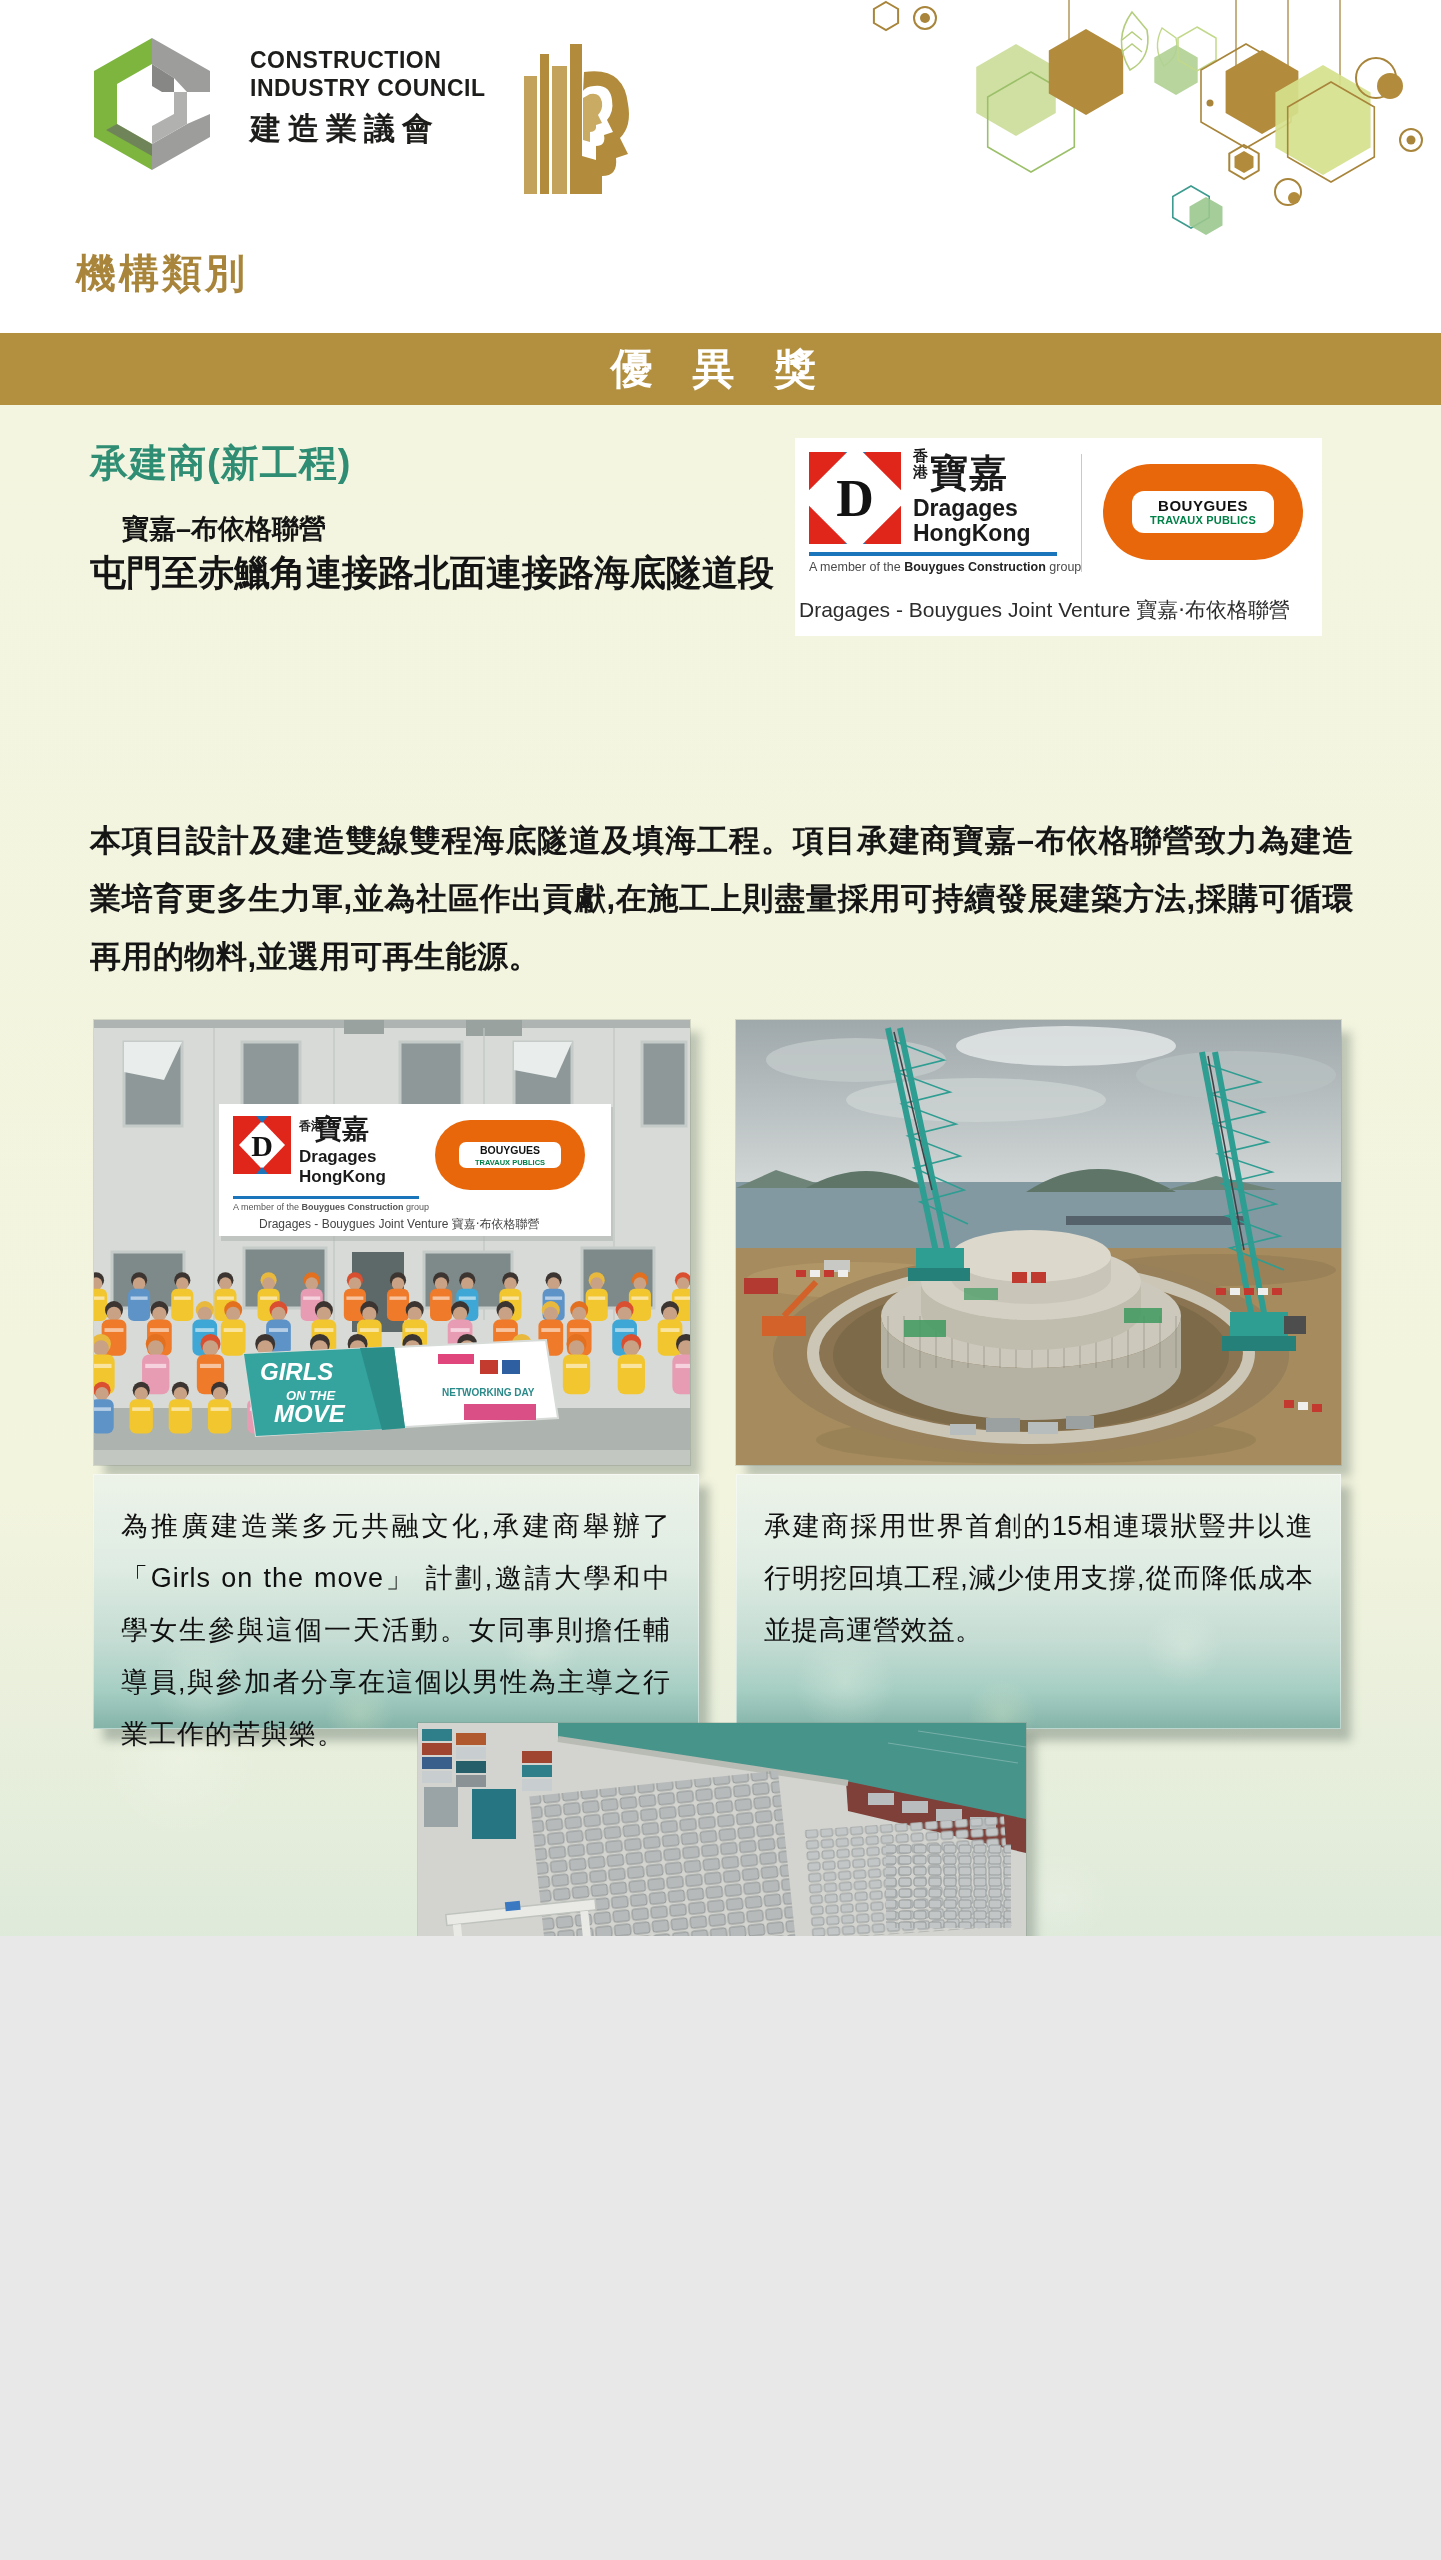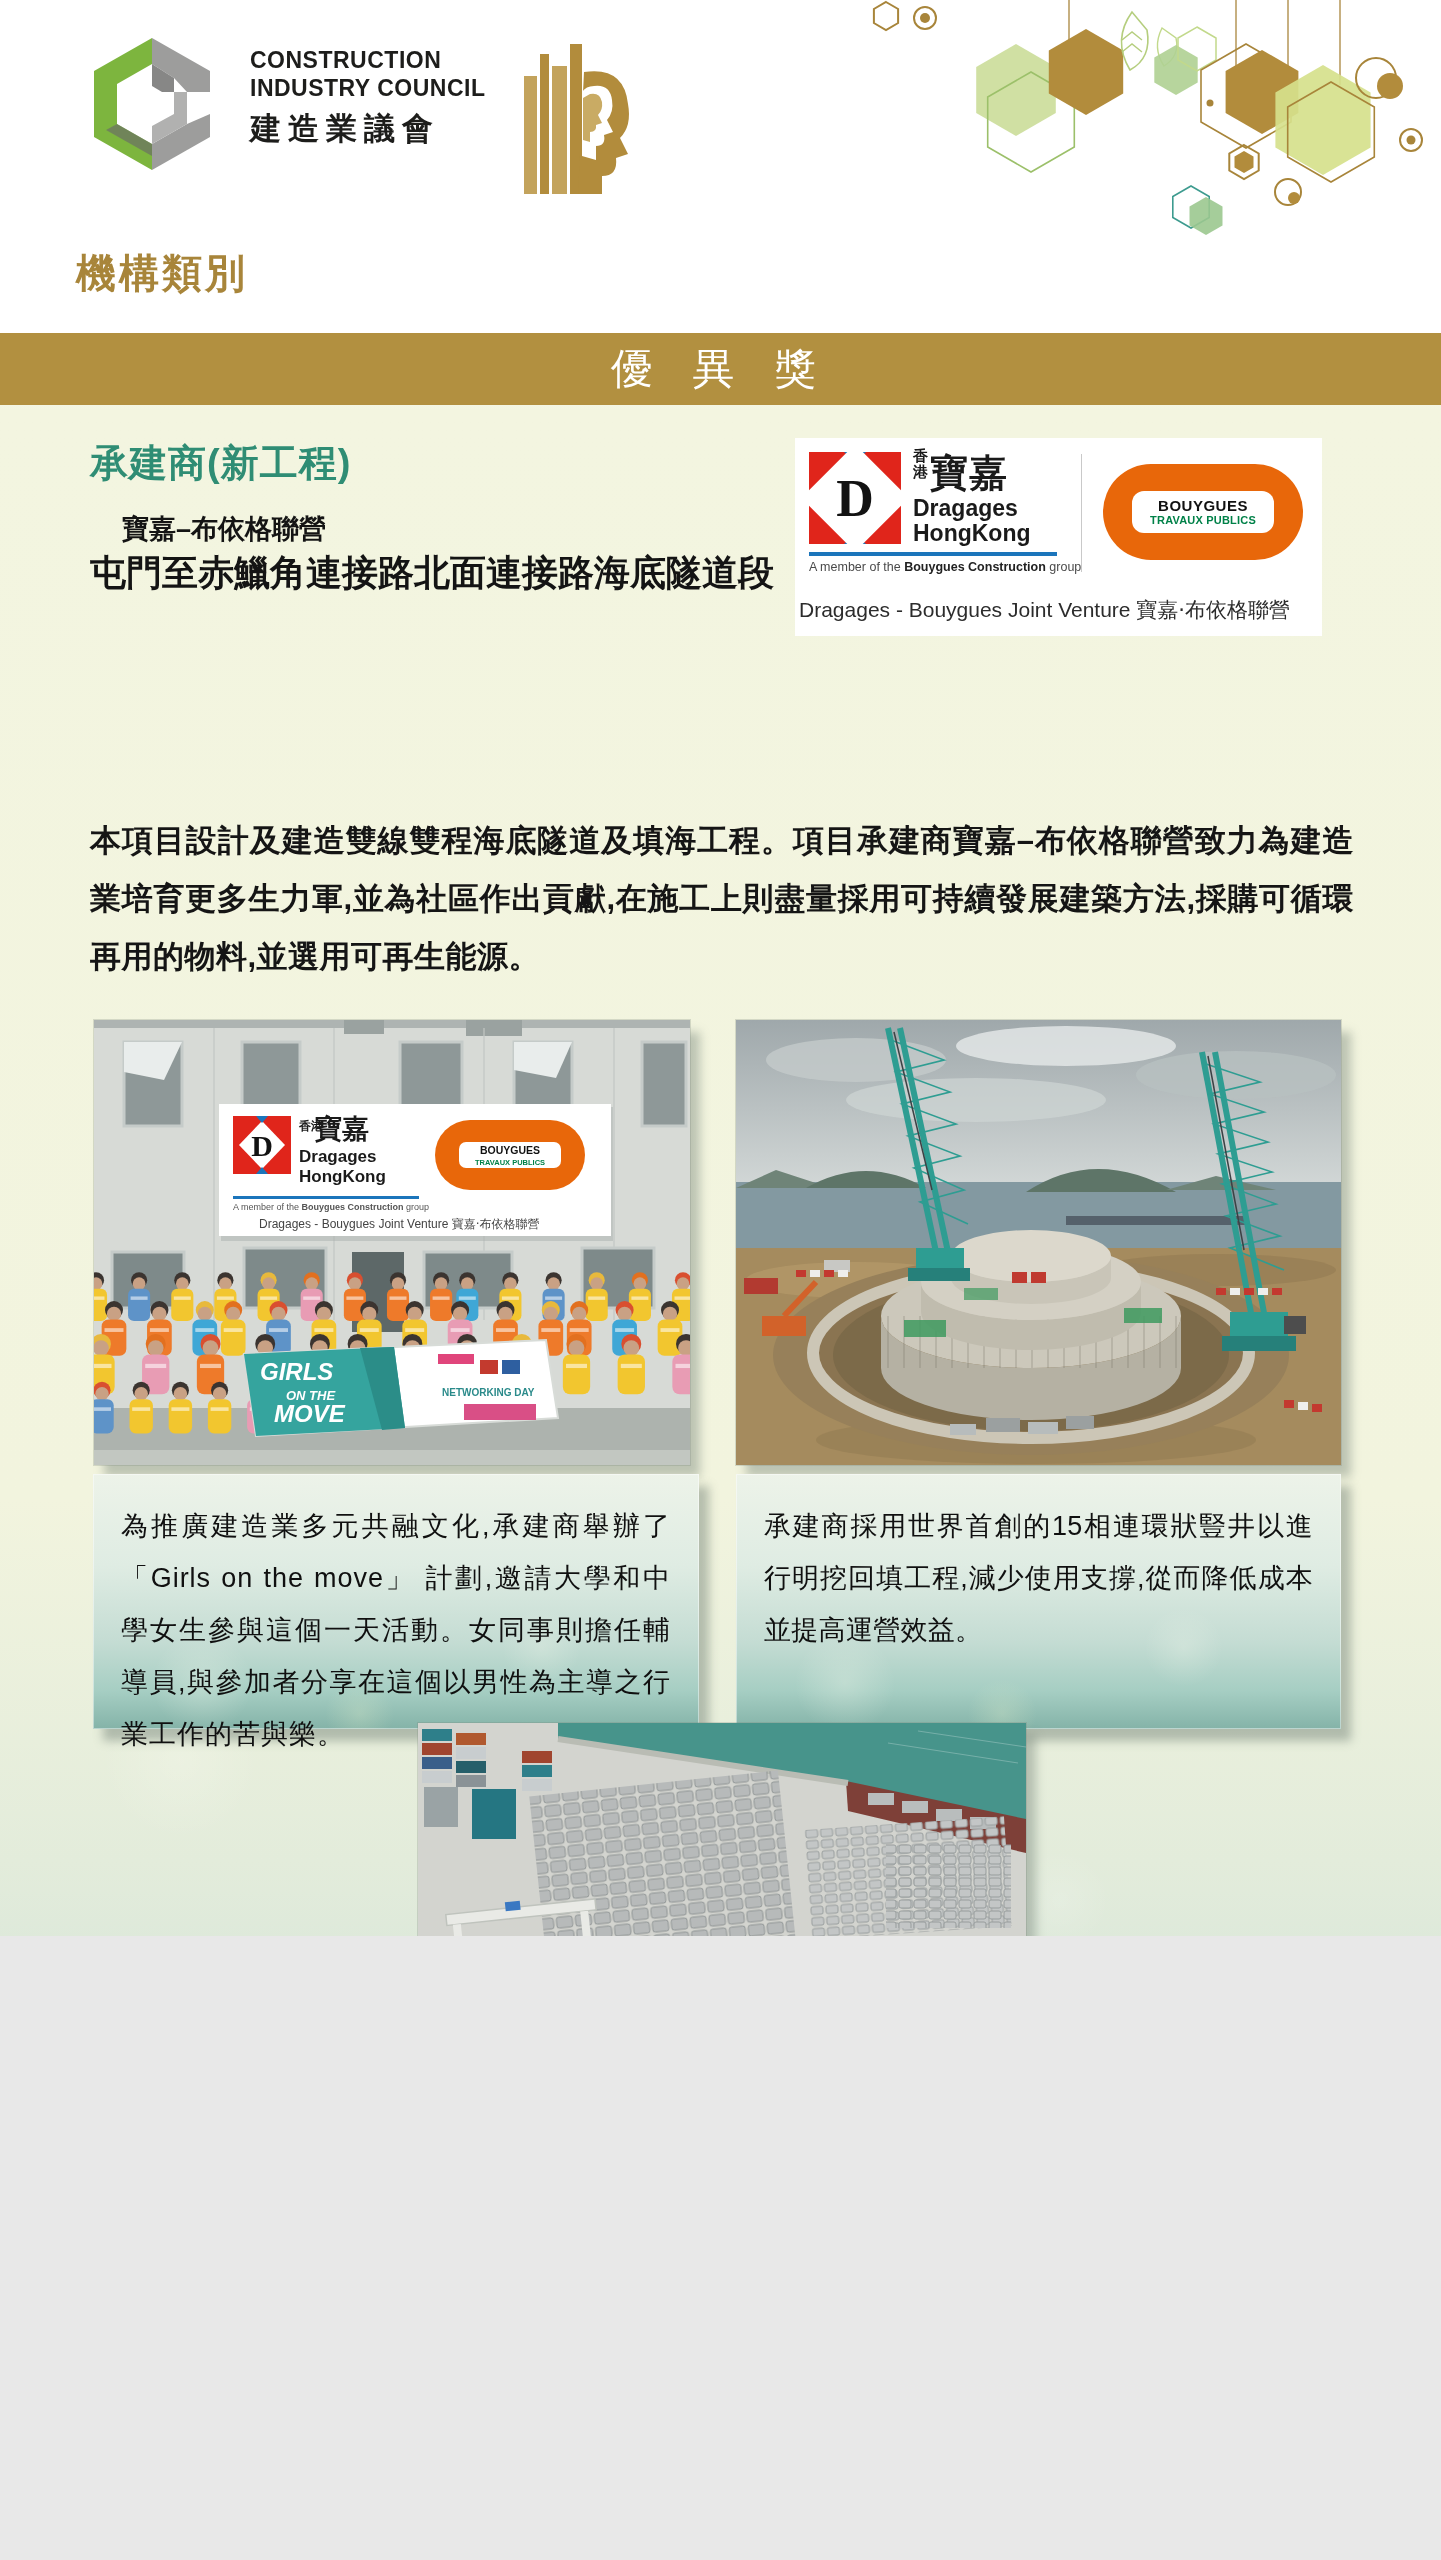--- a/index.html
+++ b/index.html
@@ -18,21 +18,21 @@
   
   .cic-text{left:250px;top:46px;color:#1d1d1b;}
   .cic-text .en{font-size:23px;font-weight:800;letter-spacing:.5px;line-height:28px;}
   .cic-text .cn{font-size:31px;font-weight:700;letter-spacing:7px;margin-top:6px;}
   .award-text{left:648px;top:88px;color:#a58a3f;}
   .award-text .en{font-variant:small-caps;font-size:31px;line-height:36px;letter-spacing:1px;}
   .award-text .cn{font-size:23px;letter-spacing:2px;margin-top:4px;}
   
   .category-title{left:76px;top:246px;font-size:40px;font-weight:800;color:#a8853a;letter-spacing:3px;}
   .gold-banner{left:0;top:333px;width:1441px;height:72px;background:#b29040;}
-  .gold-banner span{display:block;text-align:center;line-height:72px;color:#ffffff;font-size:42px;font-weight:400;letter-spacing:14px;}
+  .gold-banner span{display:block;text-align:center;line-height:72px;color:#ffffff;font-size:42px;font-weight:700;letter-spacing:14px;}
   .award-heading{left:90px;top:438px;font-size:38px;font-weight:800;color:#2f8d74;letter-spacing:1px;}
   .award-winner{left:90px;top:511px;font-size:27px;font-weight:800;color:#141414;margin-left:32px;}
   .award-project{left:90px;top:549px;font-size:36px;font-weight:800;color:#141414;}
   
   .jv-box{left:795px;top:438px;width:527px;height:198px;background:#ffffff;}
   .d-mark{position:absolute;left:14px;top:14px;width:92px;height:92px;background:#e0251b;}
   .d-mark .diamond{position:absolute;left:8px;top:8px;width:76px;height:76px;background:#ffffff;transform:rotate(45deg);}
   .d-mark .tri{position:absolute;width:0;height:0;border-left:11px solid transparent;border-right:11px solid transparent;left:35px;}
   .d-mark .tri.t{top:0;border-top:10px solid #1b75bb;}
   .d-mark .tri.b{bottom:0;border-bottom:10px solid #1b75bb;}

